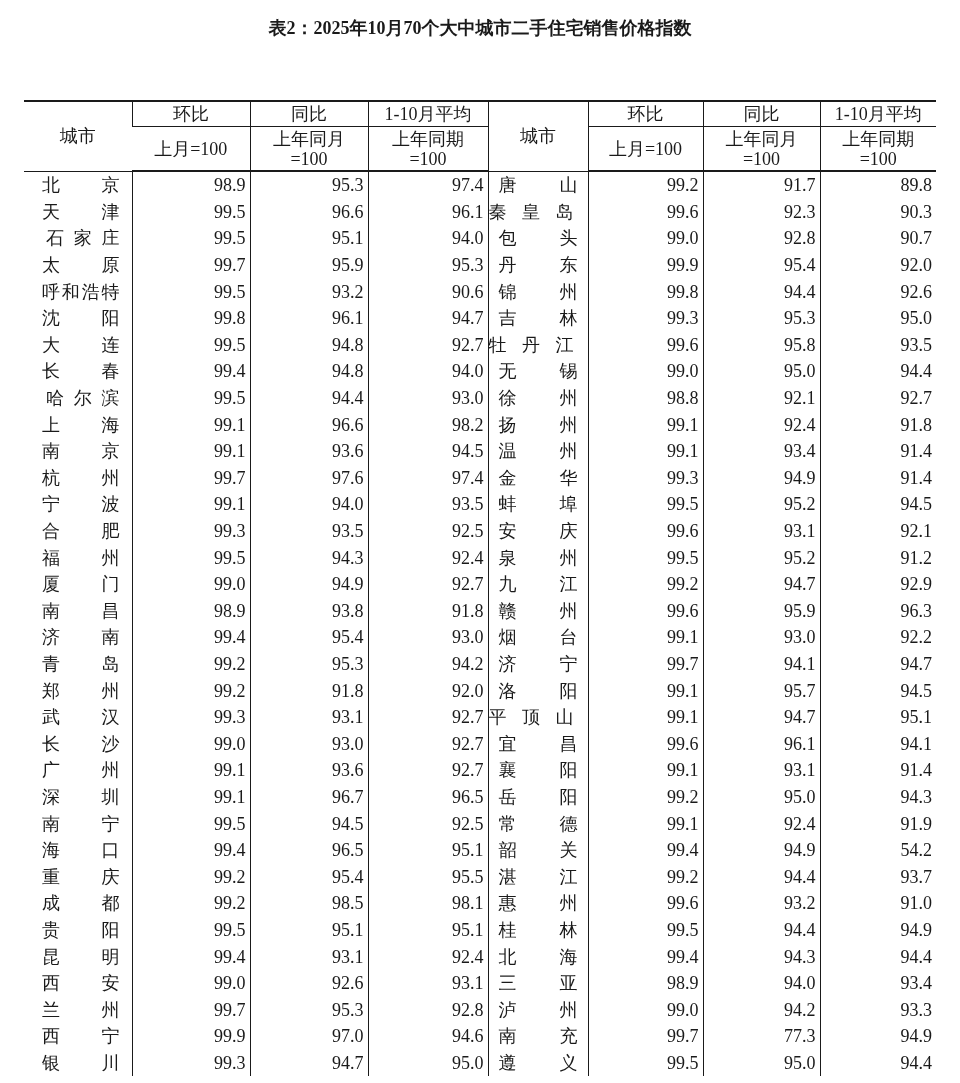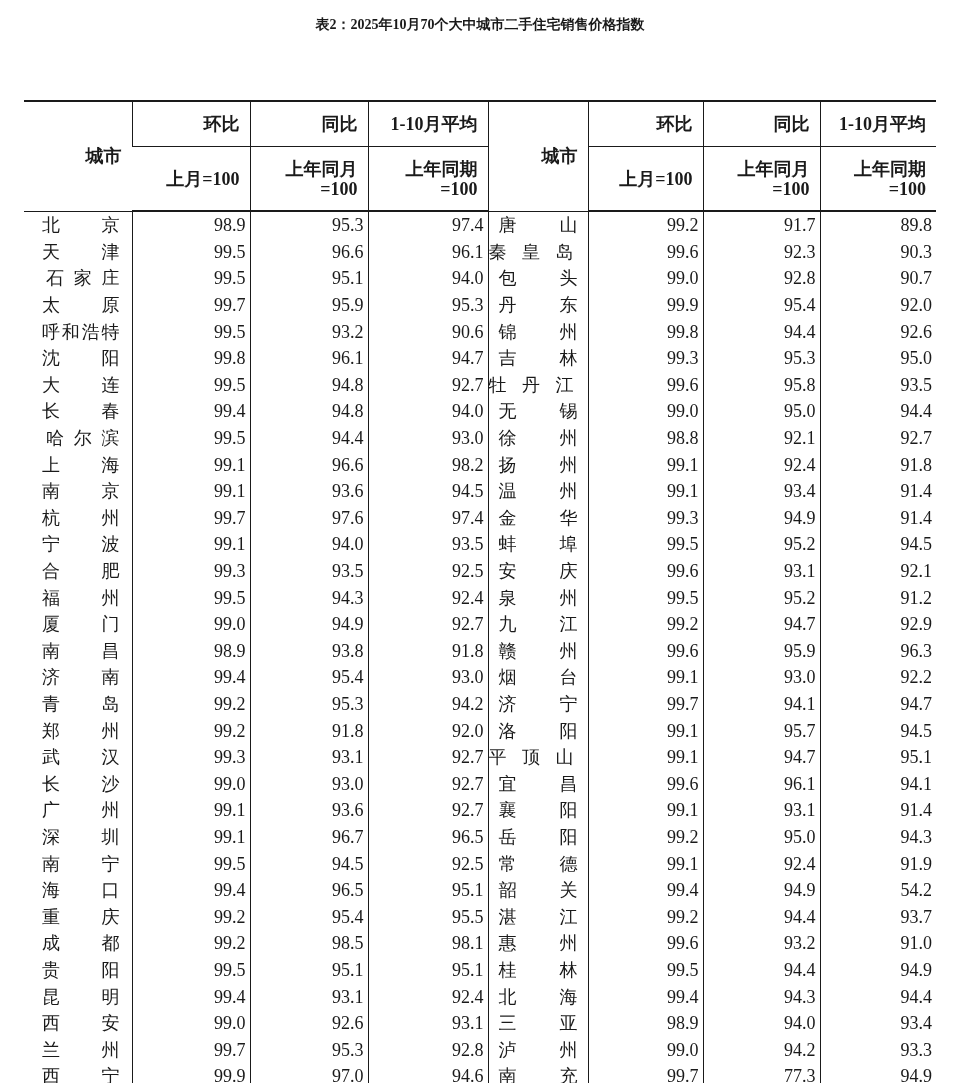--- a/index.html
+++ b/index.html
@@ -2,39 +2,39 @@
 <html><head>
 <meta charset="utf-8">
 <style>
   html, body { margin: 0; padding: 0; background: #ffffff; }
   body {
     width: 960px; height: 1083px; overflow: hidden; position: relative;
     font-family: "Liberation Serif", "DejaVu Serif", serif; color: #1a1a1a;
   }
   .title {
     position: absolute; left: 0; top: 16px; width: 960px; text-align: center;
-    font-size: 14px; font-weight: bold; letter-spacing: 0px;
+    font-size: 18px; font-weight: bold; letter-spacing: 0px;
   }
   .tbl {
     position: absolute; left: 24px; top: 100px; width: 912px;
     border-collapse: collapse; table-layout: fixed;
     font-size: 18px;
   }
   .tbl col.c-city { width: 108px; }
   .tbl col.c-mom { width: 118px; }
   .tbl col.c-yoy { width: 118px; }
   .tbl col.c-avg { width: 120px; }
   .tbl col.c-city2 { width: 100px; }
   .tbl col.c-mom2 { width: 115px; }
   .tbl col.c-yoy2 { width: 117px; }
   .tbl col.c-avg2 { width: 116px; }
   .tbl thead tr.h1 th { border-top: 2.5px solid #1a1a1a; }
   .tbl th {
-    font-weight: bold; text-align: right; vertical-align: middle;
-    border-left: 1.5px solid #1a1a1a; padding: 10px; line-height: 20px;
+    font-weight: normal; text-align: center; vertical-align: middle;
+    border-left: 1.5px solid #1a1a1a; padding: 0; line-height: 20px;
   }
   .tbl th:first-child { border-left: none; }
   .tbl tr.h1 th { height: 24px; border-bottom: 1.5px solid #1a1a1a; }
   .tbl tr.h2 th { height: 43px; border-bottom: 2.5px solid #1a1a1a; }
   .tbl th.city-head { border-bottom: 2.5px solid #1a1a1a; }
   .tbl td {
     height: 26.6px; padding: 0; line-height: 26px;
     border-left: 1.5px solid #1a1a1a; white-space: nowrap;
   }
   .tbl td:first-child { border-left: none; }

